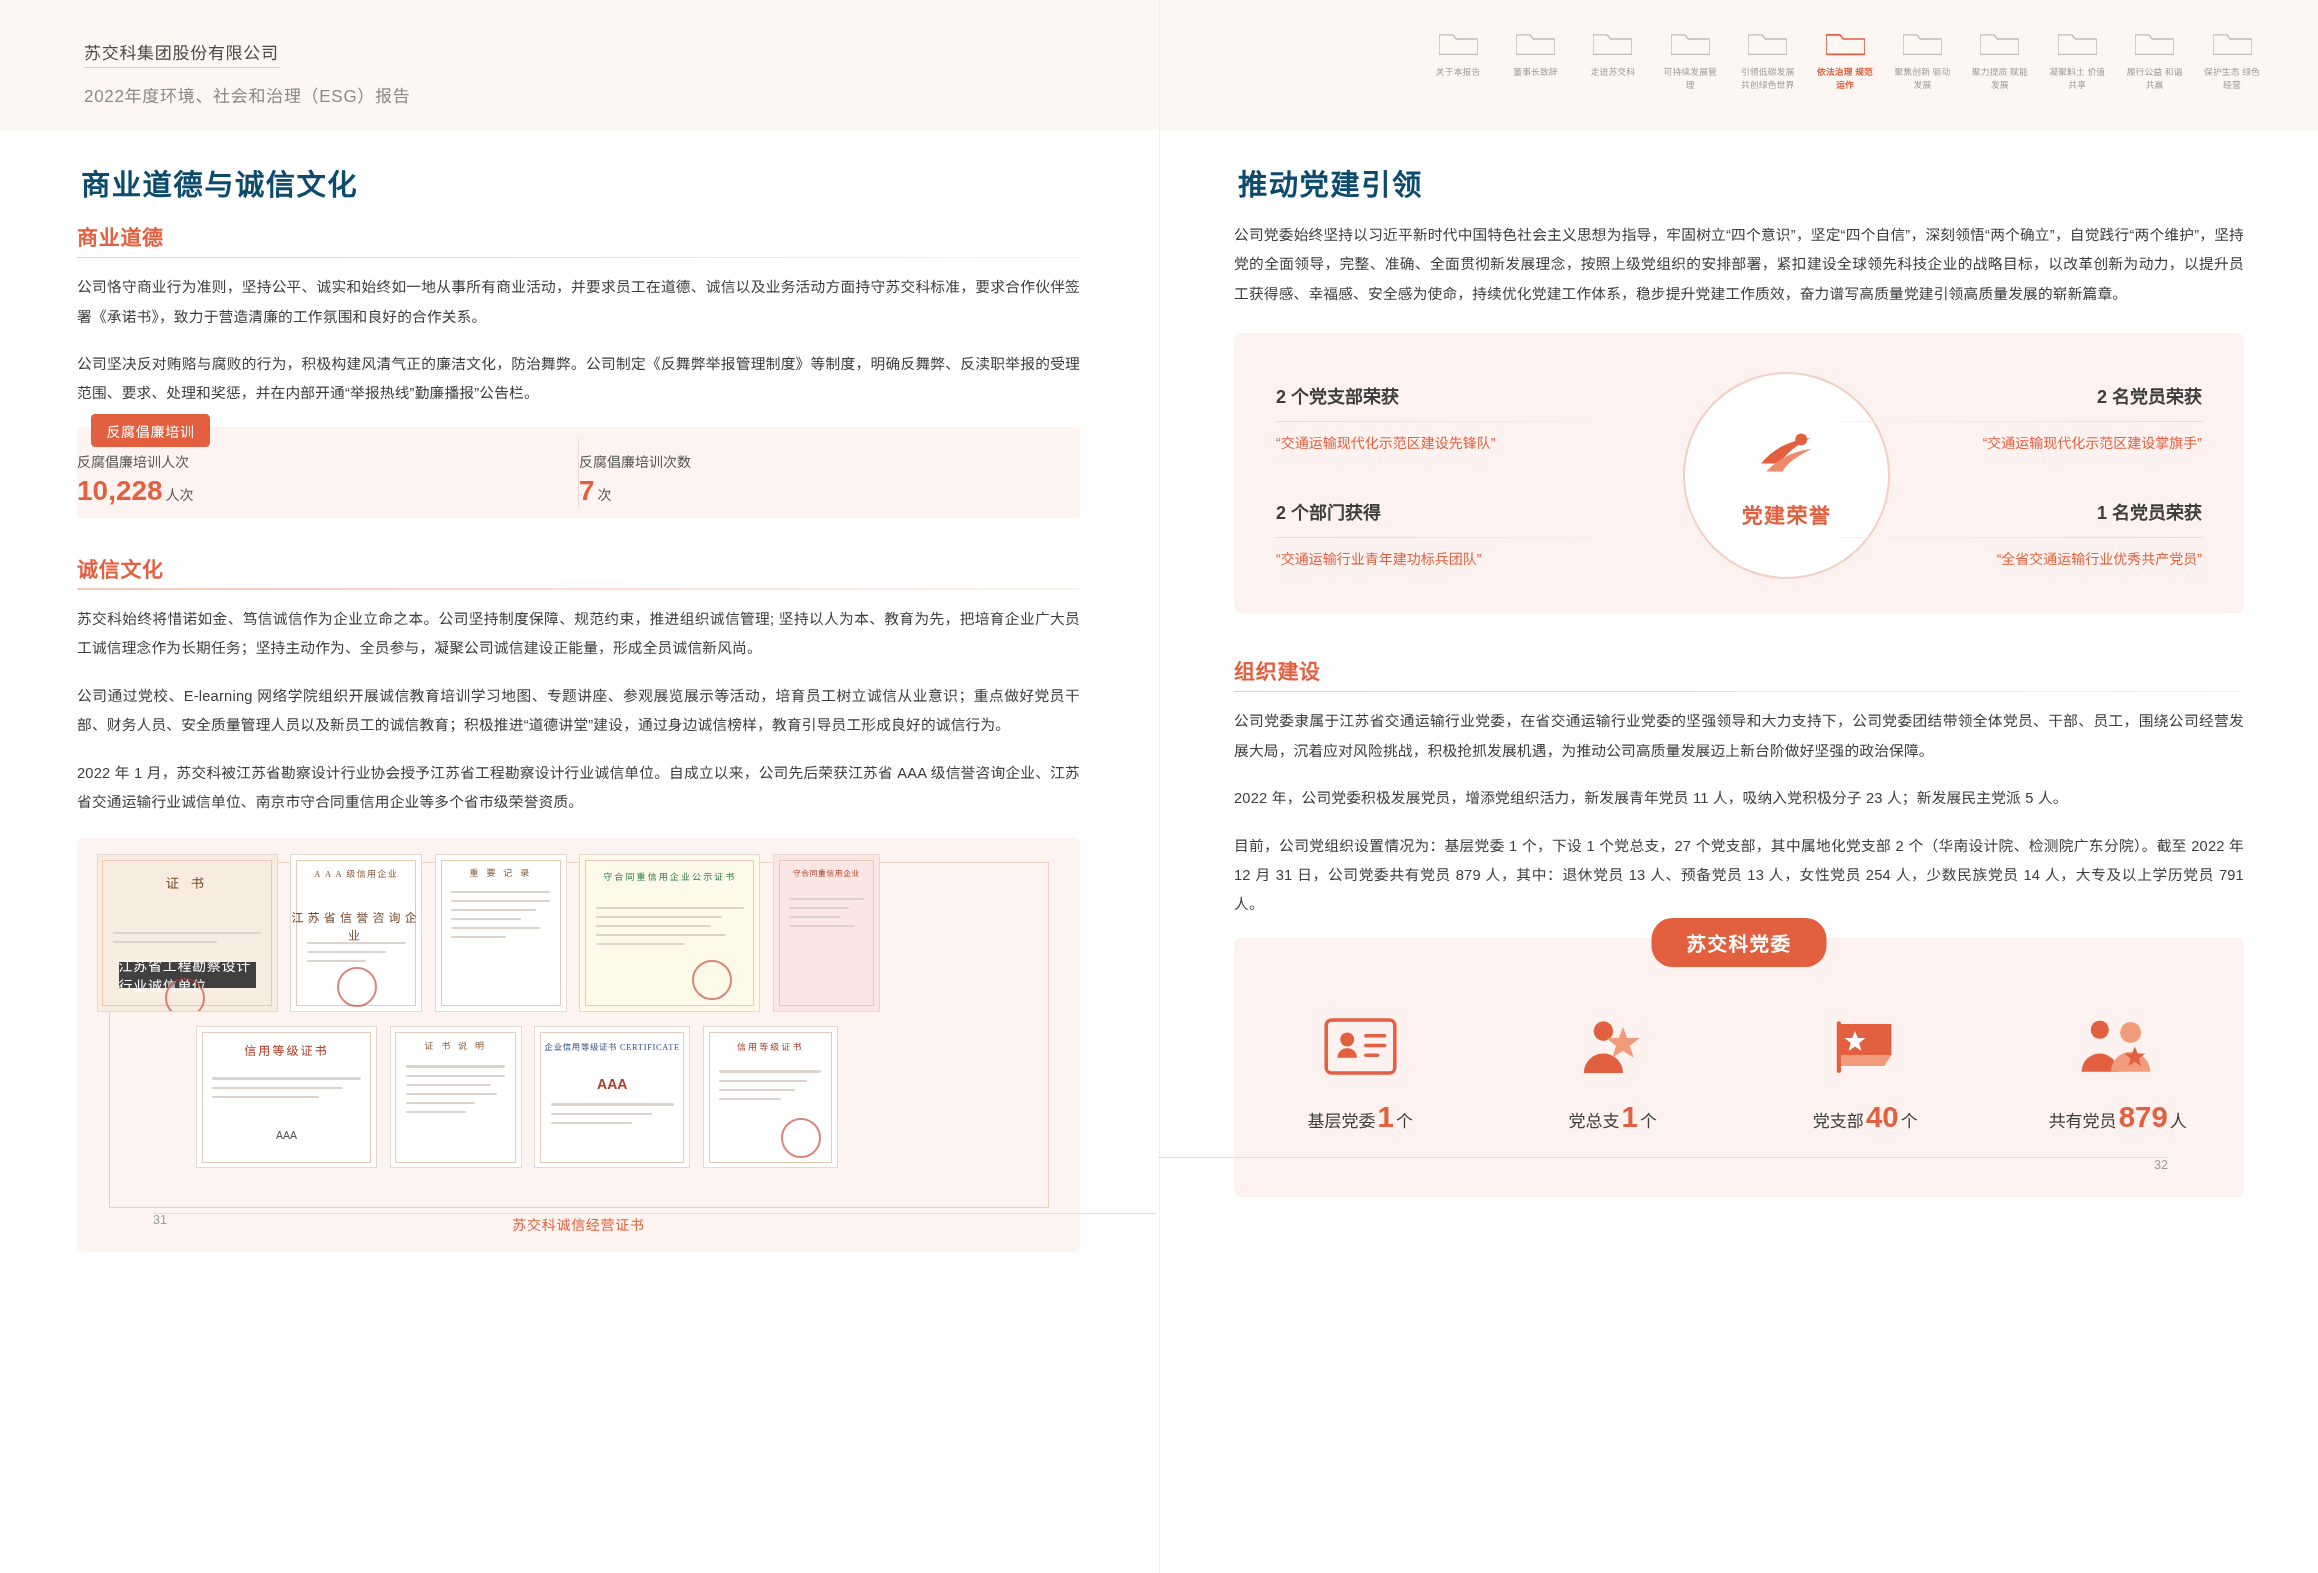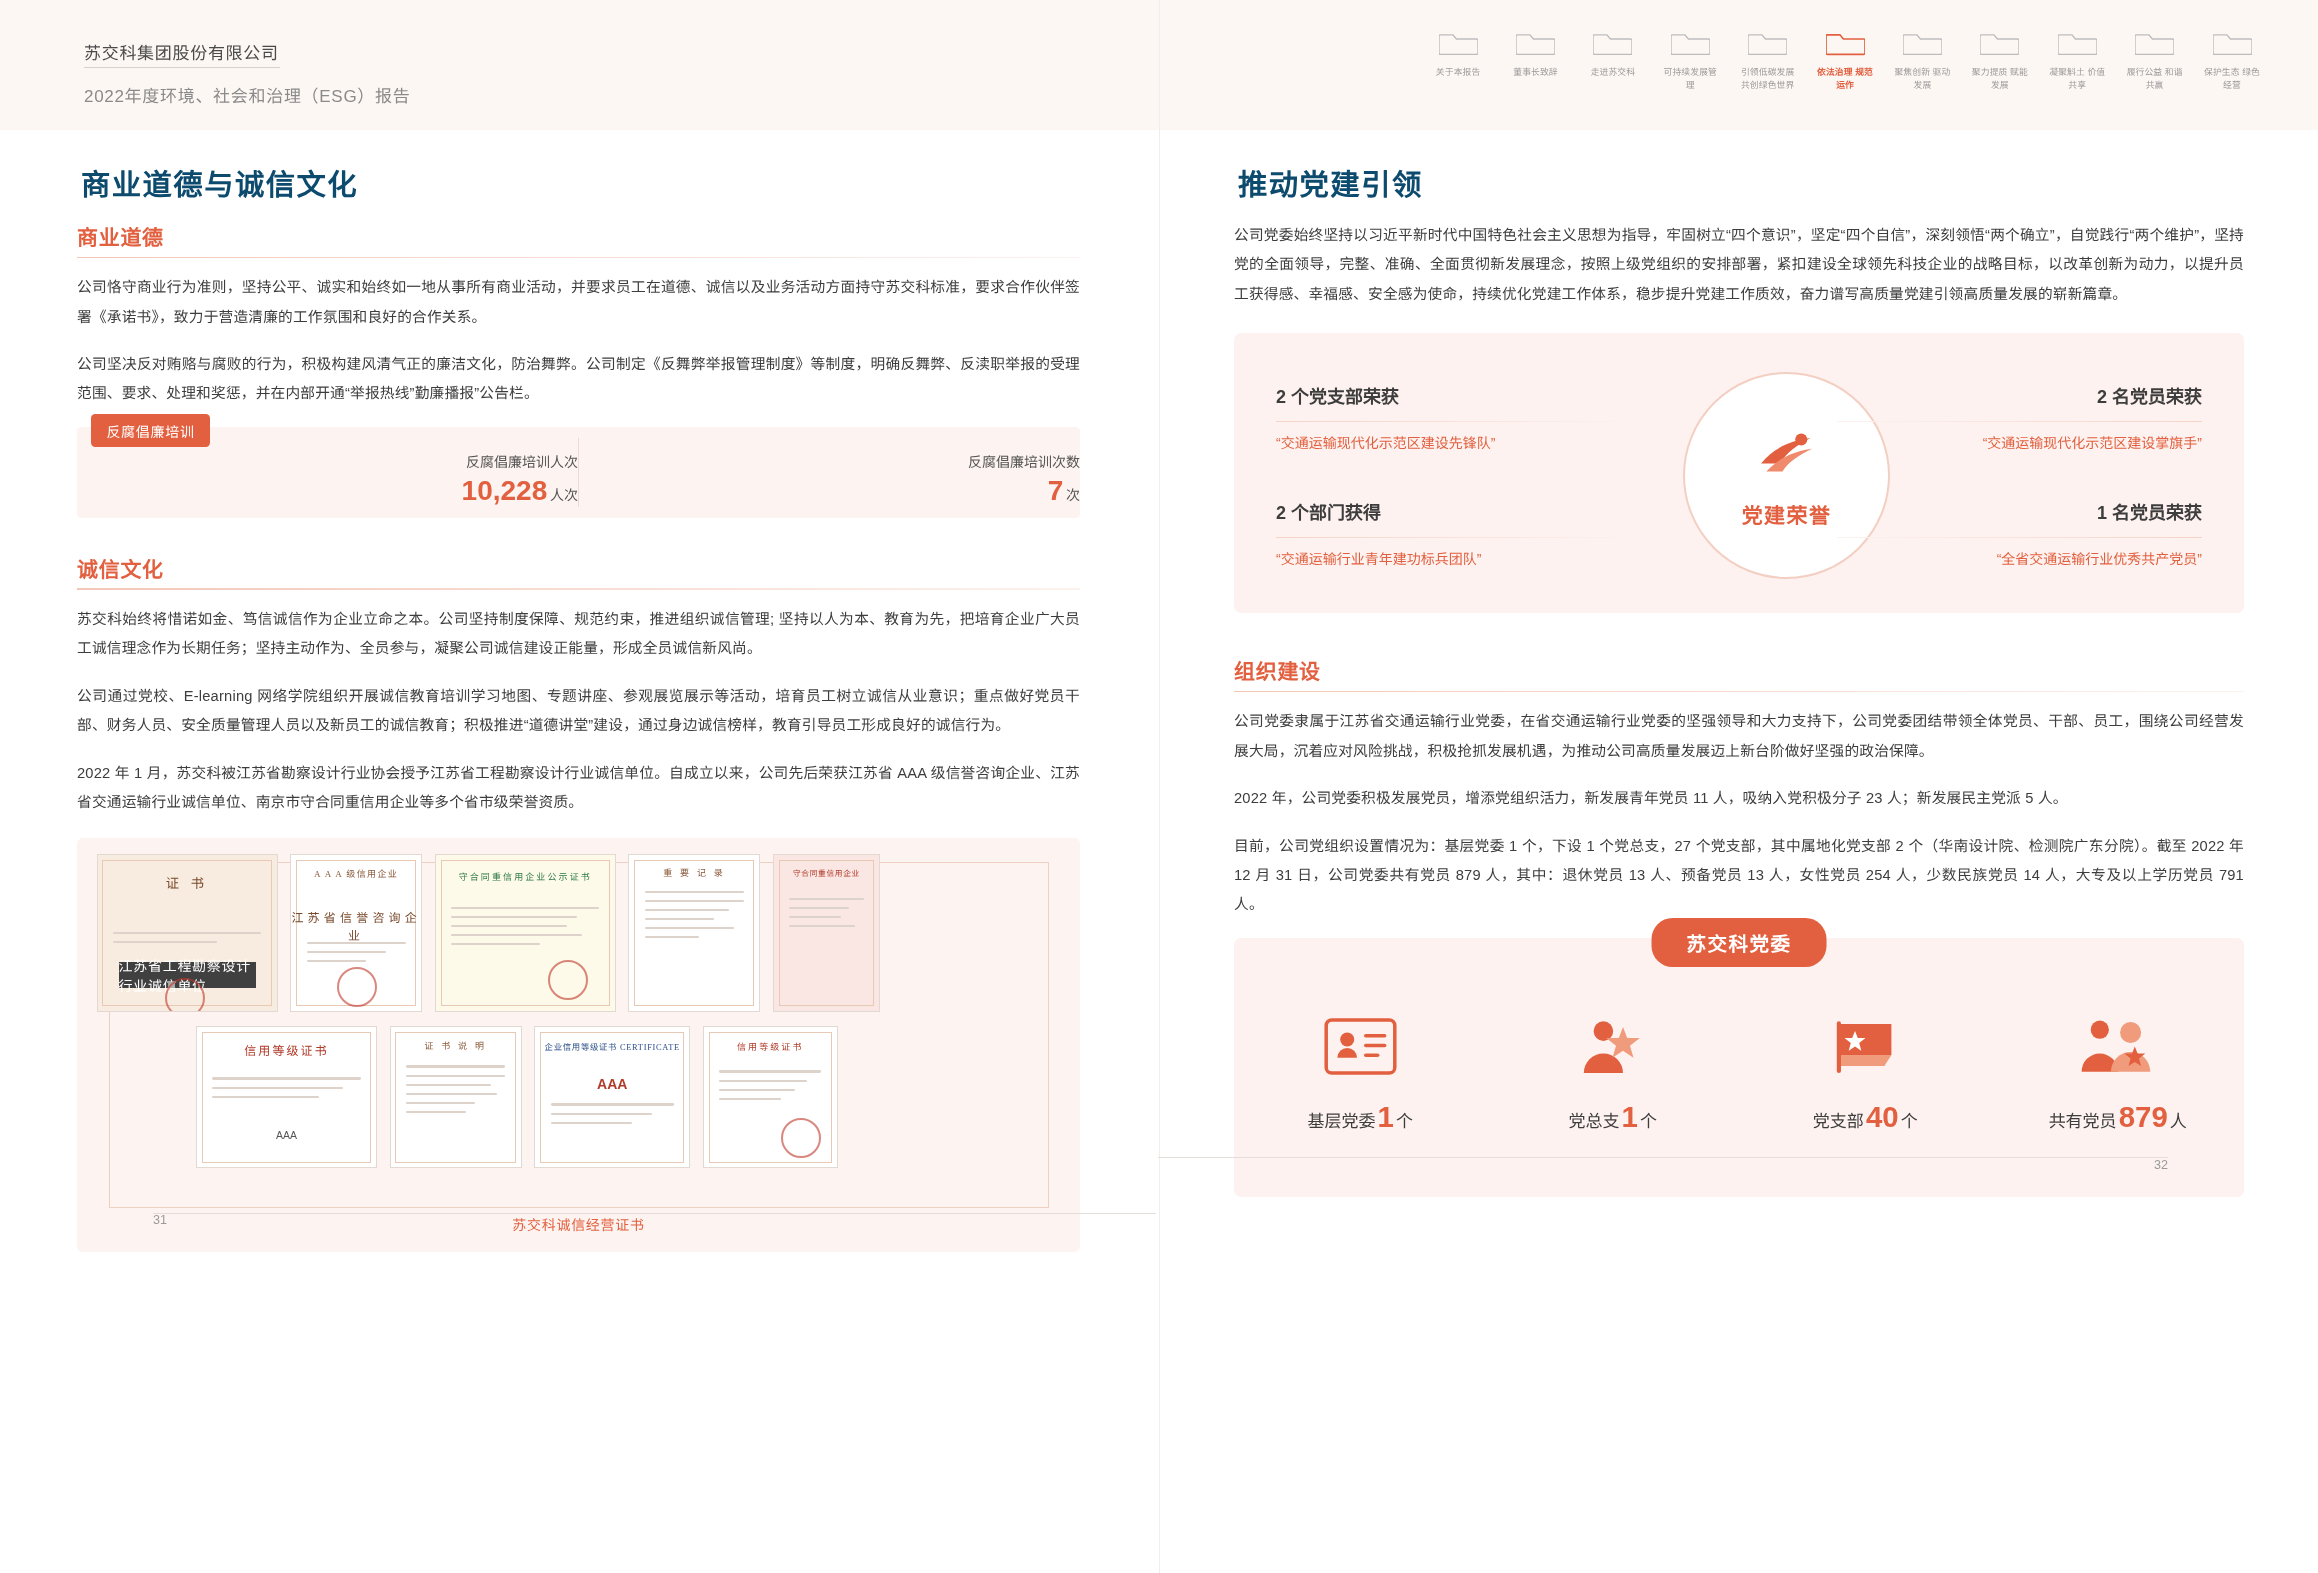--- a/index.html
+++ b/index.html
@@ -43,21 +43,21 @@
   }
   
   .kpi-box{
     position:relative;margin:12.6px 0 35px 0;width:1003px;height:91px;
     background:#fdf4f1;border-radius:4.2px;display:flex;align-items:center;
   }
   .kpi-tag{
     position:absolute;left:14px;top:-12.6px;background:#e2603f;color:#fff;font-size:14px;
     padding:6.3px 15.4px;border-radius:4.2px;letter-spacing:0.7px;
   }
-  .kpi-cell{flex:1;text-align:right;padding-top:12.6px;}
+  .kpi-cell{flex:1;text-align:left;padding-top:12.6px;}
   .kpi-cell + .kpi-cell{border-left:0.7px solid #f0d9d1;}
   .kpi-label{font-size:14px;color:#555;margin-bottom:4.2px;}
   .kpi-value{font-size:28px;color:#e2603f;font-weight:bold;}
   .kpi-value .unit{font-size:14px;color:#555;font-weight:normal;margin-left:2.8px;}
   
   .cert-panel{
     width:1003px;height:414px;background:#fdf4f1;border-radius:5.6px;margin-top:21px;position:relative;
   }
   .cert-inner{position:absolute;left:32px;top:24px;width:938px;height:344px;border:1.4px solid #f0cfc3;}
   .cert-caption{position:absolute;bottom:18px;left:0;width:100%;text-align:center;font-size:14px;color:#e2603f;letter-spacing:0.7px;}
@@ -279,43 +279,43 @@
           <div class="inner-border"></div>
           <div class="ttl sm" style="top:12.6px;">A A A 级信用企业</div>
           <div class="ttl" style="top:53px;font-size:12px;">江苏省信誉咨询企业</div>
           <div class="lines" style="top:87px;">
               <i></i>
               <i style="width:80%"></i>
               <i style="width:60%"></i>
             </div>
           <div class="seal" style="left:46px;top:112px;"></div>
         </div>
+        <div class="cert" style="width:130px;height:156px;">
+          <div class="inner-border"></div>
+          <div class="ttl sm" style="top:11.2px;letter-spacing:2.8px;">重 要 记 录</div>
+          <div class="lines" style="top:36px;">
+              <i></i>
+              <i></i>
+              <i style="width:85%"></i>
+              <i style="width:70%"></i>
+              <i style="width:90%"></i>
+              <i style="width:55%"></i>
+            </div>
+        </div>
         <div class="cert" style="width:179px;height:156px;background:#fdfae9;">
           <div class="inner-border"></div>
           <div class="ttl sm" style="top:15.4px;color:#2f7a46;letter-spacing:2.1px;">守合同重信用企业公示证书</div>
           <div class="lines" style="top:52px;">
               <i></i>
               <i style="width:85%"></i>
               <i style="width:78%"></i>
               <i style="width:88%"></i>
               <i style="width:60%"></i>
             </div>
           <div class="seal" style="left:112px;top:105px;"></div>
-        </div>
-        <div class="cert" style="width:130px;height:156px;">
-          <div class="inner-border"></div>
-          <div class="ttl sm" style="top:11.2px;letter-spacing:2.8px;">重 要 记 录</div>
-          <div class="lines" style="top:36px;">
-              <i></i>
-              <i></i>
-              <i style="width:85%"></i>
-              <i style="width:70%"></i>
-              <i style="width:90%"></i>
-              <i style="width:55%"></i>
-            </div>
         </div>
         <div class="cert" style="width:105px;height:156px;background:#fae6e2;">
           <div class="inner-border"></div>
           <div class="ttl sm" style="top:12.6px;font-size:7.7px;letter-spacing:0.7px;color:#b13b2a;">守合同重信用企业</div>
           <div class="lines" style="top:43px;">
               <i></i>
               <i style="width:80%"></i>
               <i style="width:70%"></i>
               <i style="width:88%"></i>
             </div>

